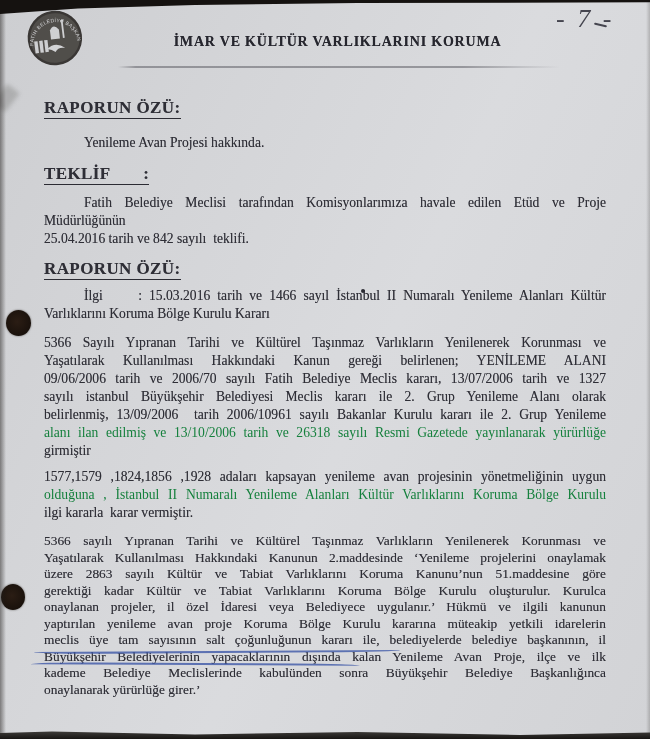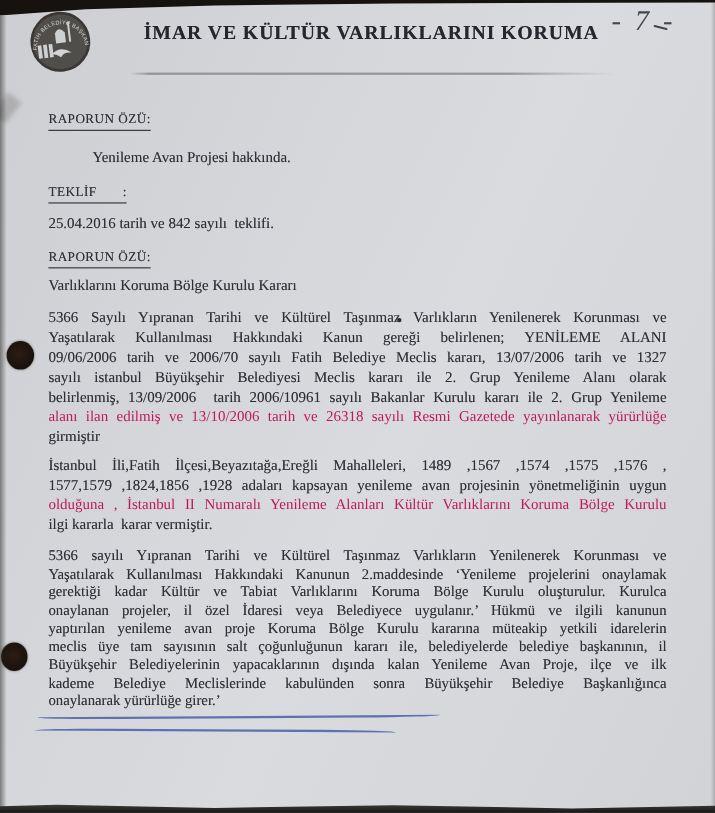--- a/index.html
+++ b/index.html
@@ -23,35 +23,35 @@
   .crease{position:absolute;left:-2px;top:86px;width:16px;height:24px;
     background:rgba(90,88,86,.28);filter:blur(2px);transform:rotate(38deg);}
   
   .stamp{position:absolute;left:22px;top:9px;transform:rotate(-7deg);opacity:.92;}
   
   .pagenum{position:absolute;left:556px;top:4px;font-size:26px;font-style:italic;
     letter-spacing:3px;color:#45454f;font-family:"Liberation Serif",serif;}
   .pagenum-bar{position:absolute;left:594px;top:24px;width:13px;height:2px;
     background:#45454f;transform:rotate(14deg);border-radius:2px;}
   
-  .title{position:absolute;left:70px;right:45px;top:20px;text-align:center;
-    font-weight:bold;font-size:18px;line-height:19px;letter-spacing:.8px;color:#26262e;
+  .title{position:absolute;left:70px;right:45px;top:32px;text-align:center;
+    font-weight:bold;font-size:14px;line-height:19px;letter-spacing:.8px;color:#26262e;
     text-shadow:0 0 .5px rgba(38,38,46,.6);}
   .title-underline{position:absolute;left:118px;top:66px;width:442px;height:2px;
     background:linear-gradient(to right,rgba(95,95,102,.0),rgba(95,95,102,.55) 4%,rgba(95,95,102,.55) 78%,rgba(95,95,102,.18) 92%,rgba(95,95,102,0));}
   
   .doc{position:absolute;left:44px;top:96px;width:562px;color:var(--ink,#2e2e36);
     font-size:13.6px;line-height:18px;text-shadow:0 0 .4px rgba(40,40,48,.45);}
-  .heading{font-weight:normal;font-size:12px;letter-spacing:.4px;}
+  .heading{font-weight:bold;font-size:17px;letter-spacing:.4px;}
   .heading-text{border-bottom:1.6px solid #2b2b33;padding-bottom:1px;display:inline-block;}
   .para{text-align:justify;}
   .line{min-height:1em;}
   .line.stretch{text-align:justify;text-align-last:justify;}
   .line.indent{text-indent:40px;}
-  .line.light{color:#be185d;text-shadow:none;}
+  .line.light{color:#15803d;text-shadow:none;}
   #h1{margin-top:3px;}
   #p1{margin-top:15px;}
   #h2{margin-top:13px;}
   #p2{margin-top:9px;}
   #h3{margin-top:12px;}
   #p3{margin-top:7px;}
   #p4{margin-top:11px;}
   #p5{margin-top:8px;}
   #p6{margin-top:11px;line-height:16.5px;font-size:13.4px;}
   
@@ -100,44 +100,46 @@
   </div>
   <div class="title-underline"></div>
 
   <div class="doc">
       <div id="h1" class="heading"><span class="heading-text">RAPORUN ÖZÜ:</span></div>
       <div id="p1" class="para">
         <div class="line indent">Yenileme Avan Projesi hakkında.</div>
       </div>
       <div id="h2" class="heading"><span class="heading-text">TEKLİF&nbsp;&nbsp;&nbsp;&nbsp;&nbsp;&nbsp;&nbsp;:</span></div>
       <div id="p2" class="para">
+        <div class="line indent stretch">Fatih Belediye Meclisi tarafından Komisyonlarımıza havale edilen Etüd ve Proje Müdürlüğünün</div>
         <div class="line">25.04.2016 tarih ve 842 sayılı &nbsp;teklifi.</div>
       </div>
       <div id="h3" class="heading"><span class="heading-text">RAPORUN ÖZÜ:</span></div>
       <div id="p3" class="para">
+        <div class="line indent stretch">İlgi&nbsp;&nbsp;&nbsp;&nbsp;&nbsp;: 15.03.2016 tarih ve 1466 sayıl İstanbul II Numaralı Yenileme Alanları Kültür</div>
         <div class="line">Varlıklarını Koruma Bölge Kurulu Kararı</div>
       </div>
       <div id="p4" class="para">
         <div class="line stretch">5366 Sayılı Yıpranan Tarihi ve Kültürel Taşınmaz Varlıkların Yenilenerek Korunması ve</div>
         <div class="line stretch">Yaşatılarak Kullanılması Hakkındaki Kanun gereği belirlenen; YENİLEME ALANI</div>
         <div class="line stretch">09/06/2006 tarih ve 2006/70 sayılı Fatih Belediye Meclis kararı, 13/07/2006 tarih ve 1327</div>
         <div class="line stretch">sayılı istanbul Büyükşehir Belediyesi Meclis kararı ile 2. Grup Yenileme Alanı olarak</div>
         <div class="line stretch">belirlenmiş, 13/09/2006 &nbsp;tarih 2006/10961 sayılı Bakanlar Kurulu kararı ile 2. Grup Yenileme</div>
         <div class="line stretch light">alanı ilan edilmiş ve 13/10/2006 tarih ve 26318 sayılı Resmi Gazetede yayınlanarak yürürlüğe</div>
         <div class="line">girmiştir</div>
       </div>
       <div id="p5" class="para">
-        <div class="line stretch">İstanbul İli,Fatih İlçesi,Beyazıtağa,Ereğli Mahalleleri, 1489 ,1567 ,1574 ,1575 ,1576 ,</div>
         <div class="line stretch">1577,1579 ,1824,1856 ,1928 adaları kapsayan yenileme avan projesinin yönetmeliğinin uygun</div>
         <div class="line stretch light">olduğuna , İstanbul II Numaralı Yenileme Alanları Kültür Varlıklarını Koruma Bölge Kurulu</div>
         <div class="line">ilgi kararla &nbsp;karar vermiştir.</div>
       </div>
       <div id="p6" class="para">
         <div class="line stretch">5366 sayılı Yıpranan Tarihi ve Kültürel Taşınmaz Varlıkların Yenilenerek Korunması ve</div>
         <div class="line stretch">Yaşatılarak Kullanılması Hakkındaki Kanunun 2.maddesinde ‘Yenileme projelerini onaylamak</div>
+        <div class="line stretch">üzere 2863 sayılı Kültür ve Tabiat Varlıklarını Koruma Kanunu’nun 51.maddesine göre</div>
         <div class="line stretch">gerektiği kadar Kültür ve Tabiat Varlıklarını Koruma Bölge Kurulu oluşturulur. Kurulca</div>
         <div class="line stretch">onaylanan projeler, il özel İdaresi veya Belediyece uygulanır.’ Hükmü ve ilgili kanunun</div>
         <div class="line stretch">yaptırılan yenileme avan proje Koruma Bölge Kurulu kararına müteakip yetkili idarelerin</div>
         <div class="line stretch">meclis üye tam sayısının salt çoğunluğunun kararı ile, belediyelerde belediye başkanının, il</div>
         <div class="line stretch">Büyükşehir Belediyelerinin yapacaklarının dışında kalan Yenileme Avan Proje, ilçe ve ilk</div>
         <div class="line stretch">kademe Belediye Meclislerinde kabulünden sonra Büyükşehir Belediye Başkanlığınca</div>
         <div class="line">onaylanarak yürürlüğe girer.’</div>
       </div>
     </div>
 

